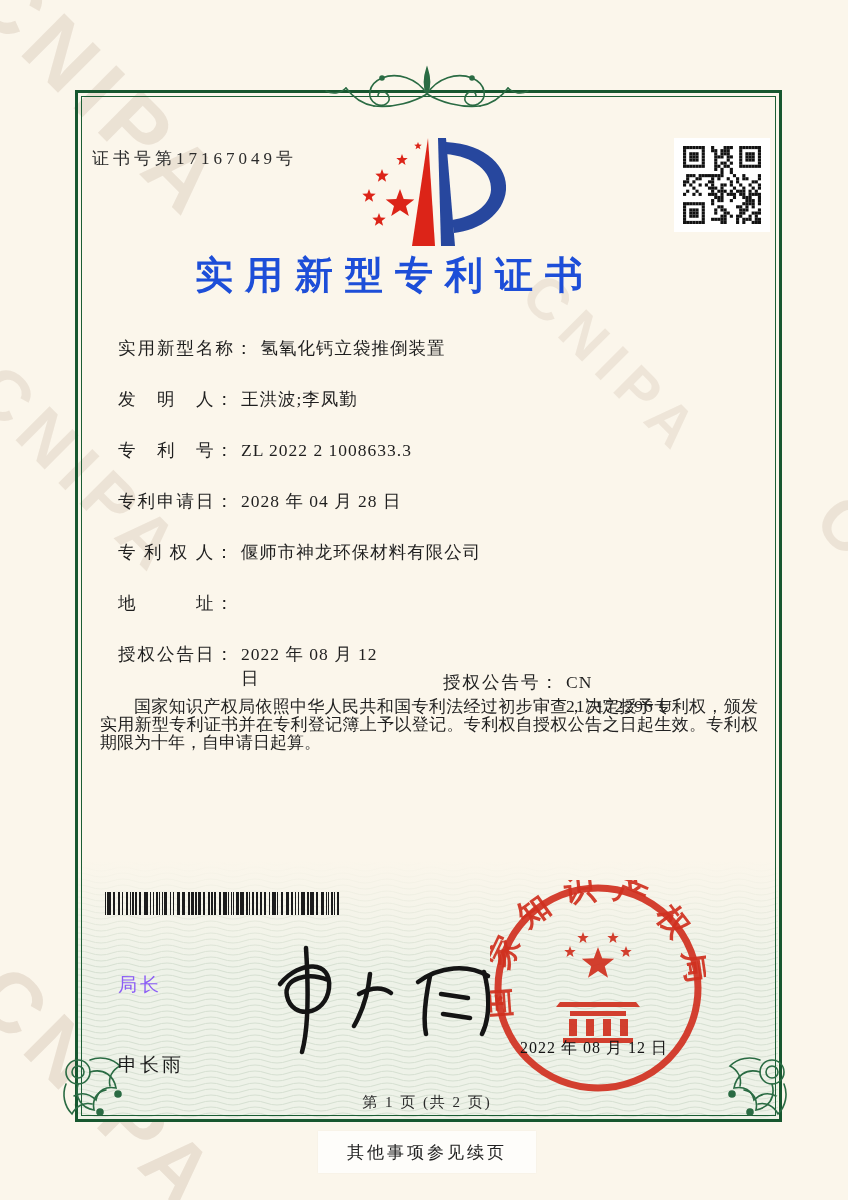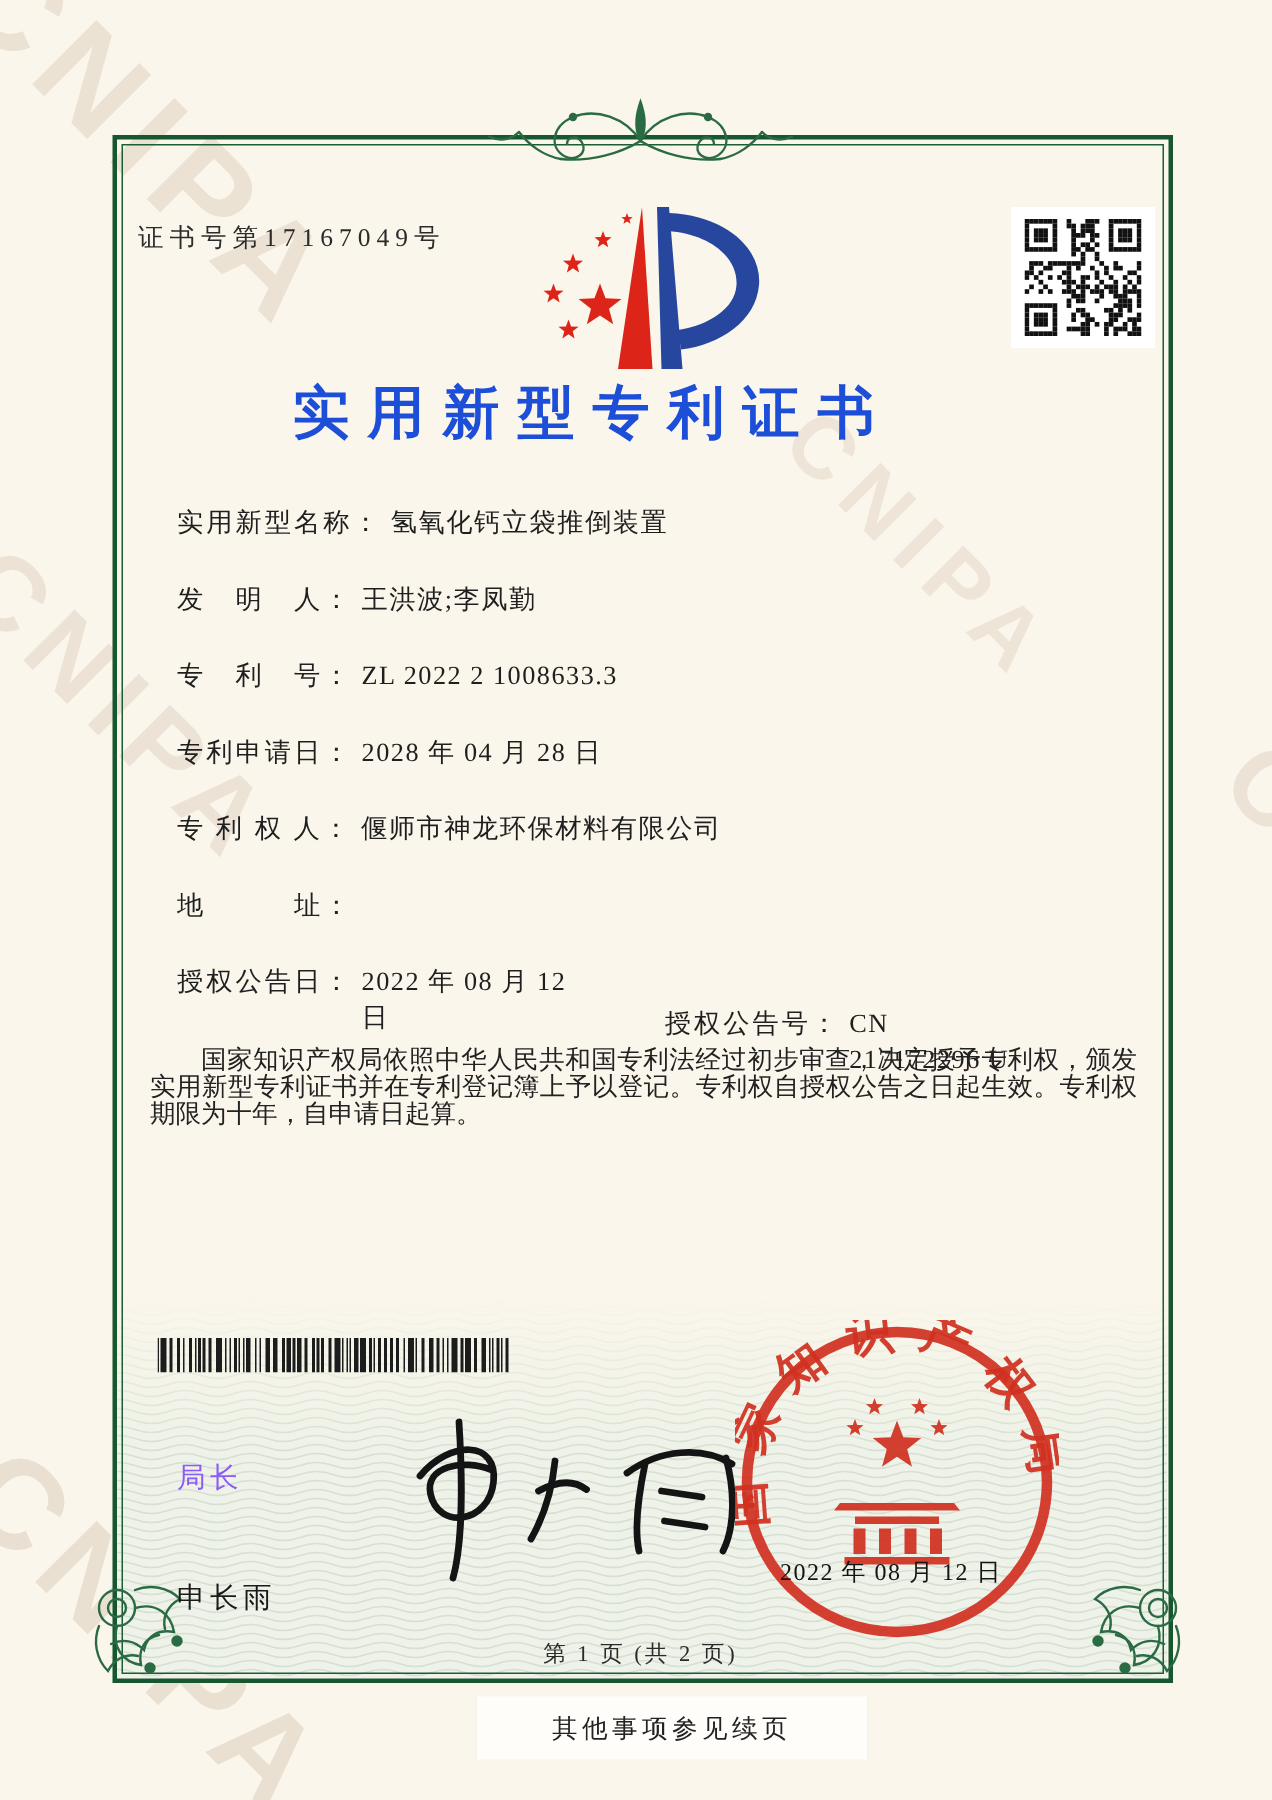--- a/index.html
+++ b/index.html
@@ -60,21 +60,21 @@
   .seal-wrap{left:490px;top:880px;width:216px;height:216px;}
   .seal-date{
     left:520px;top:1038px;width:160px;font-size:16px;letter-spacing:1px;
     color:#141414;white-space:nowrap;
   }
   .page-number{
     left:0;top:1093px;width:854px;text-align:center;font-size:15px;
     letter-spacing:2px;color:#2a2a2a;
   }
   .footer-note-box{
-    left:318px;top:1131px;width:260px;height:42px;background:#fefdfa;
+    left:318px;top:1131px;width:218px;height:42px;background:#fefdfa;
     display:flex;align-items:center;justify-content:center;
     box-shadow:0 0 2px rgba(0,0,0,0.04);
   }
   .footer-note{font-size:17px;letter-spacing:3px;color:#222;}
 </style>
 </head>
 <body>
 
 <div class="wm" style="left:-60px;top:40px;font-size:88px;opacity:.55;">CNIPA</div>
 <div class="wm" style="left:500px;top:330px;font-size:58px;opacity:.45;">CNIPA</div>

